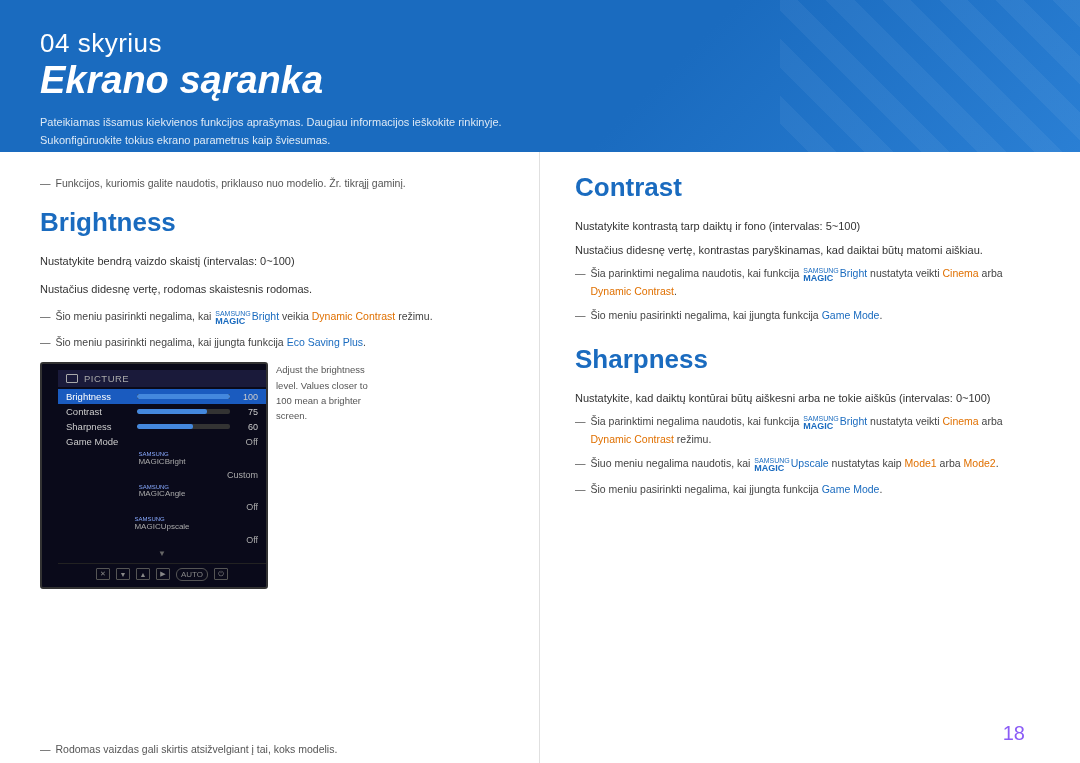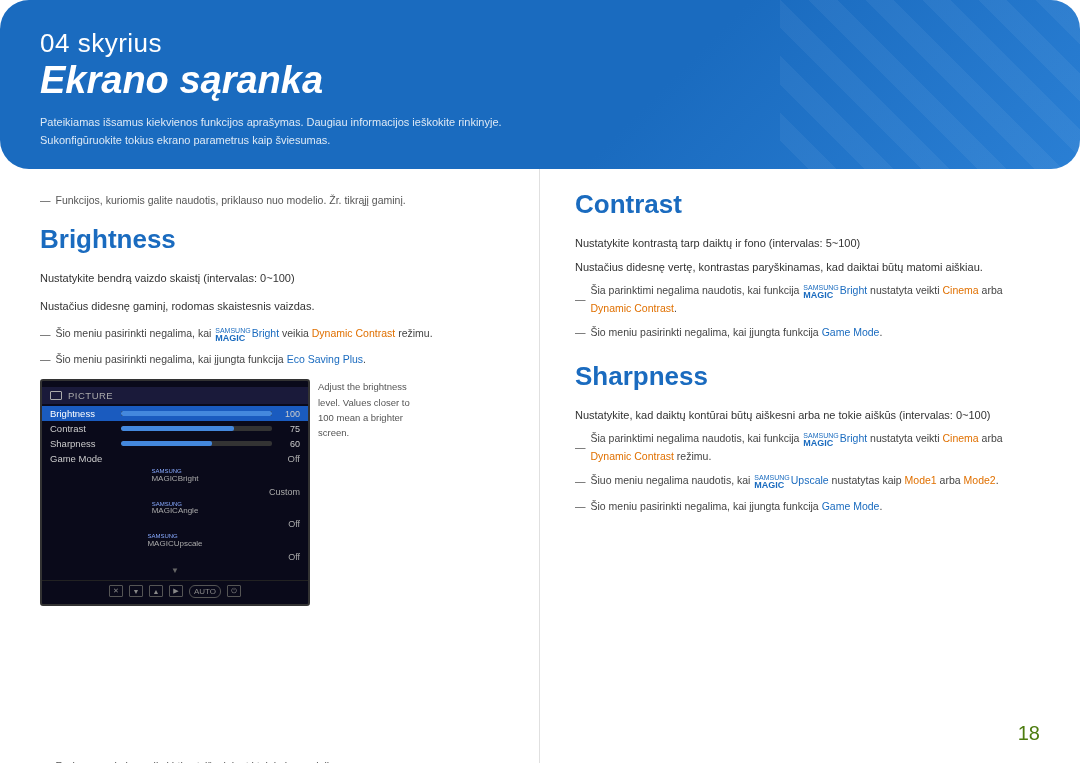--- a/index.html
+++ b/index.html
@@ -8,25 +8,24 @@
       background: #fff;
       width: 1080px;
       height: 763px;
       overflow: hidden;
       position: relative;
     }
 
     
     .header {
       background: linear-gradient(135deg, #1a6bbf 0%, #1a6bbf 60%, #2a7fd4 100%);
-      padding: 28px 40px 20px 40px;
+      padding: 28px 40px 3px 40px;
       position: relative;
       overflow: hidden;
       min-height: 130px;
-      border-radius: 29px;
     }
     .header::after {
       content: '';
       position: absolute;
       right: 0;
       top: 0;
       width: 300px;
       height: 100%;
       background: 
         repeating-linear-gradient(
@@ -105,21 +104,21 @@
       line-height: 1.65;
       margin-bottom: 10px;
     }
 
     .bullet-note {
       font-size: 10.5px;
       color: #444;
       line-height: 1.6;
       margin-bottom: 8px;
       display: flex;
-      align-items: center;
+      align-items: flex-start;
       gap: 5px;
     }
     .bullet-note::before {
       content: '—';
       color: #555;
       flex-shrink: 0;
     }
 
     .link-blue { color: #1a6bbf; }
     .link-orange { color: #e07000; }
@@ -128,22 +127,22 @@
     .monitor-wrap {
       margin: 12px 0 10px 0;
       display: flex;
       gap: 8px;
       align-items: flex-start;
     }
     .monitor-screen {
       background: #0a0a1a;
       border: 2px solid #333;
       border-radius: 3px;
-      width: 270px;
-      padding: 6px 0 6px 0;
+      width: 228px;
+      padding: 6px 0 6px 16px;
       font-size: 10px;
       color: #ccc;
     }
     .monitor-header-row {
       background: #1a1a3a;
       color: #aaa;
       padding: 3px 8px;
       font-size: 9.5px;
       letter-spacing: 0.5px;
       margin-bottom: 2px;
@@ -266,24 +265,24 @@
     }
     .footer-note::before {
       content: '—';
       flex-shrink: 0;
     }
 
     
     .page-number {
       position: absolute;
       bottom: 18px;
-      right: 40px;
+      right: 55px;
       font-size: 20px;
       font-weight: 300;
-      color: #4d7c0f;
+      color: #8b5cf6;
     }
 
     .right-section {
       margin-bottom: 20px;
     }
     .right-section .section-desc {
       margin-bottom: 6px;
     }
 
     .magic-inline {
@@ -313,21 +312,21 @@
 
   <div class="left-col">
 
     <div class="note-top">
       <span>Funkcijos, kuriomis galite naudotis, priklauso nuo modelio. Žr. tikrąjį gaminį.</span>
     </div>
 
     <div class="section-title">Brightness</div>
 
     <div class="section-desc">Nustatykite bendrą vaizdo skaistį (intervalas: 0~100)</div>
-    <div class="section-desc">Nustačius didesnę gaminį, rodomas skaistesnis vaizdas.</div>
+    <div class="section-desc">Nustačius didesnę vertę, rodomas skaistesnis rodomas.</div>
 
     <div class="bullet-note">
       <span>
         <span>Šio meniu pasirinkti negalima, kai </span><span class="magic-inline">
             <span class="s-samsung">SAMSUNG</span>
             <span class="s-magic">MAGIC</span>
           </span><span class="link-blue">Bright</span><span> veikia </span><span class="link-orange">Dynamic Contrast</span><span> režimu.</span>
       </span>
     </div>
     <div class="bullet-note">

